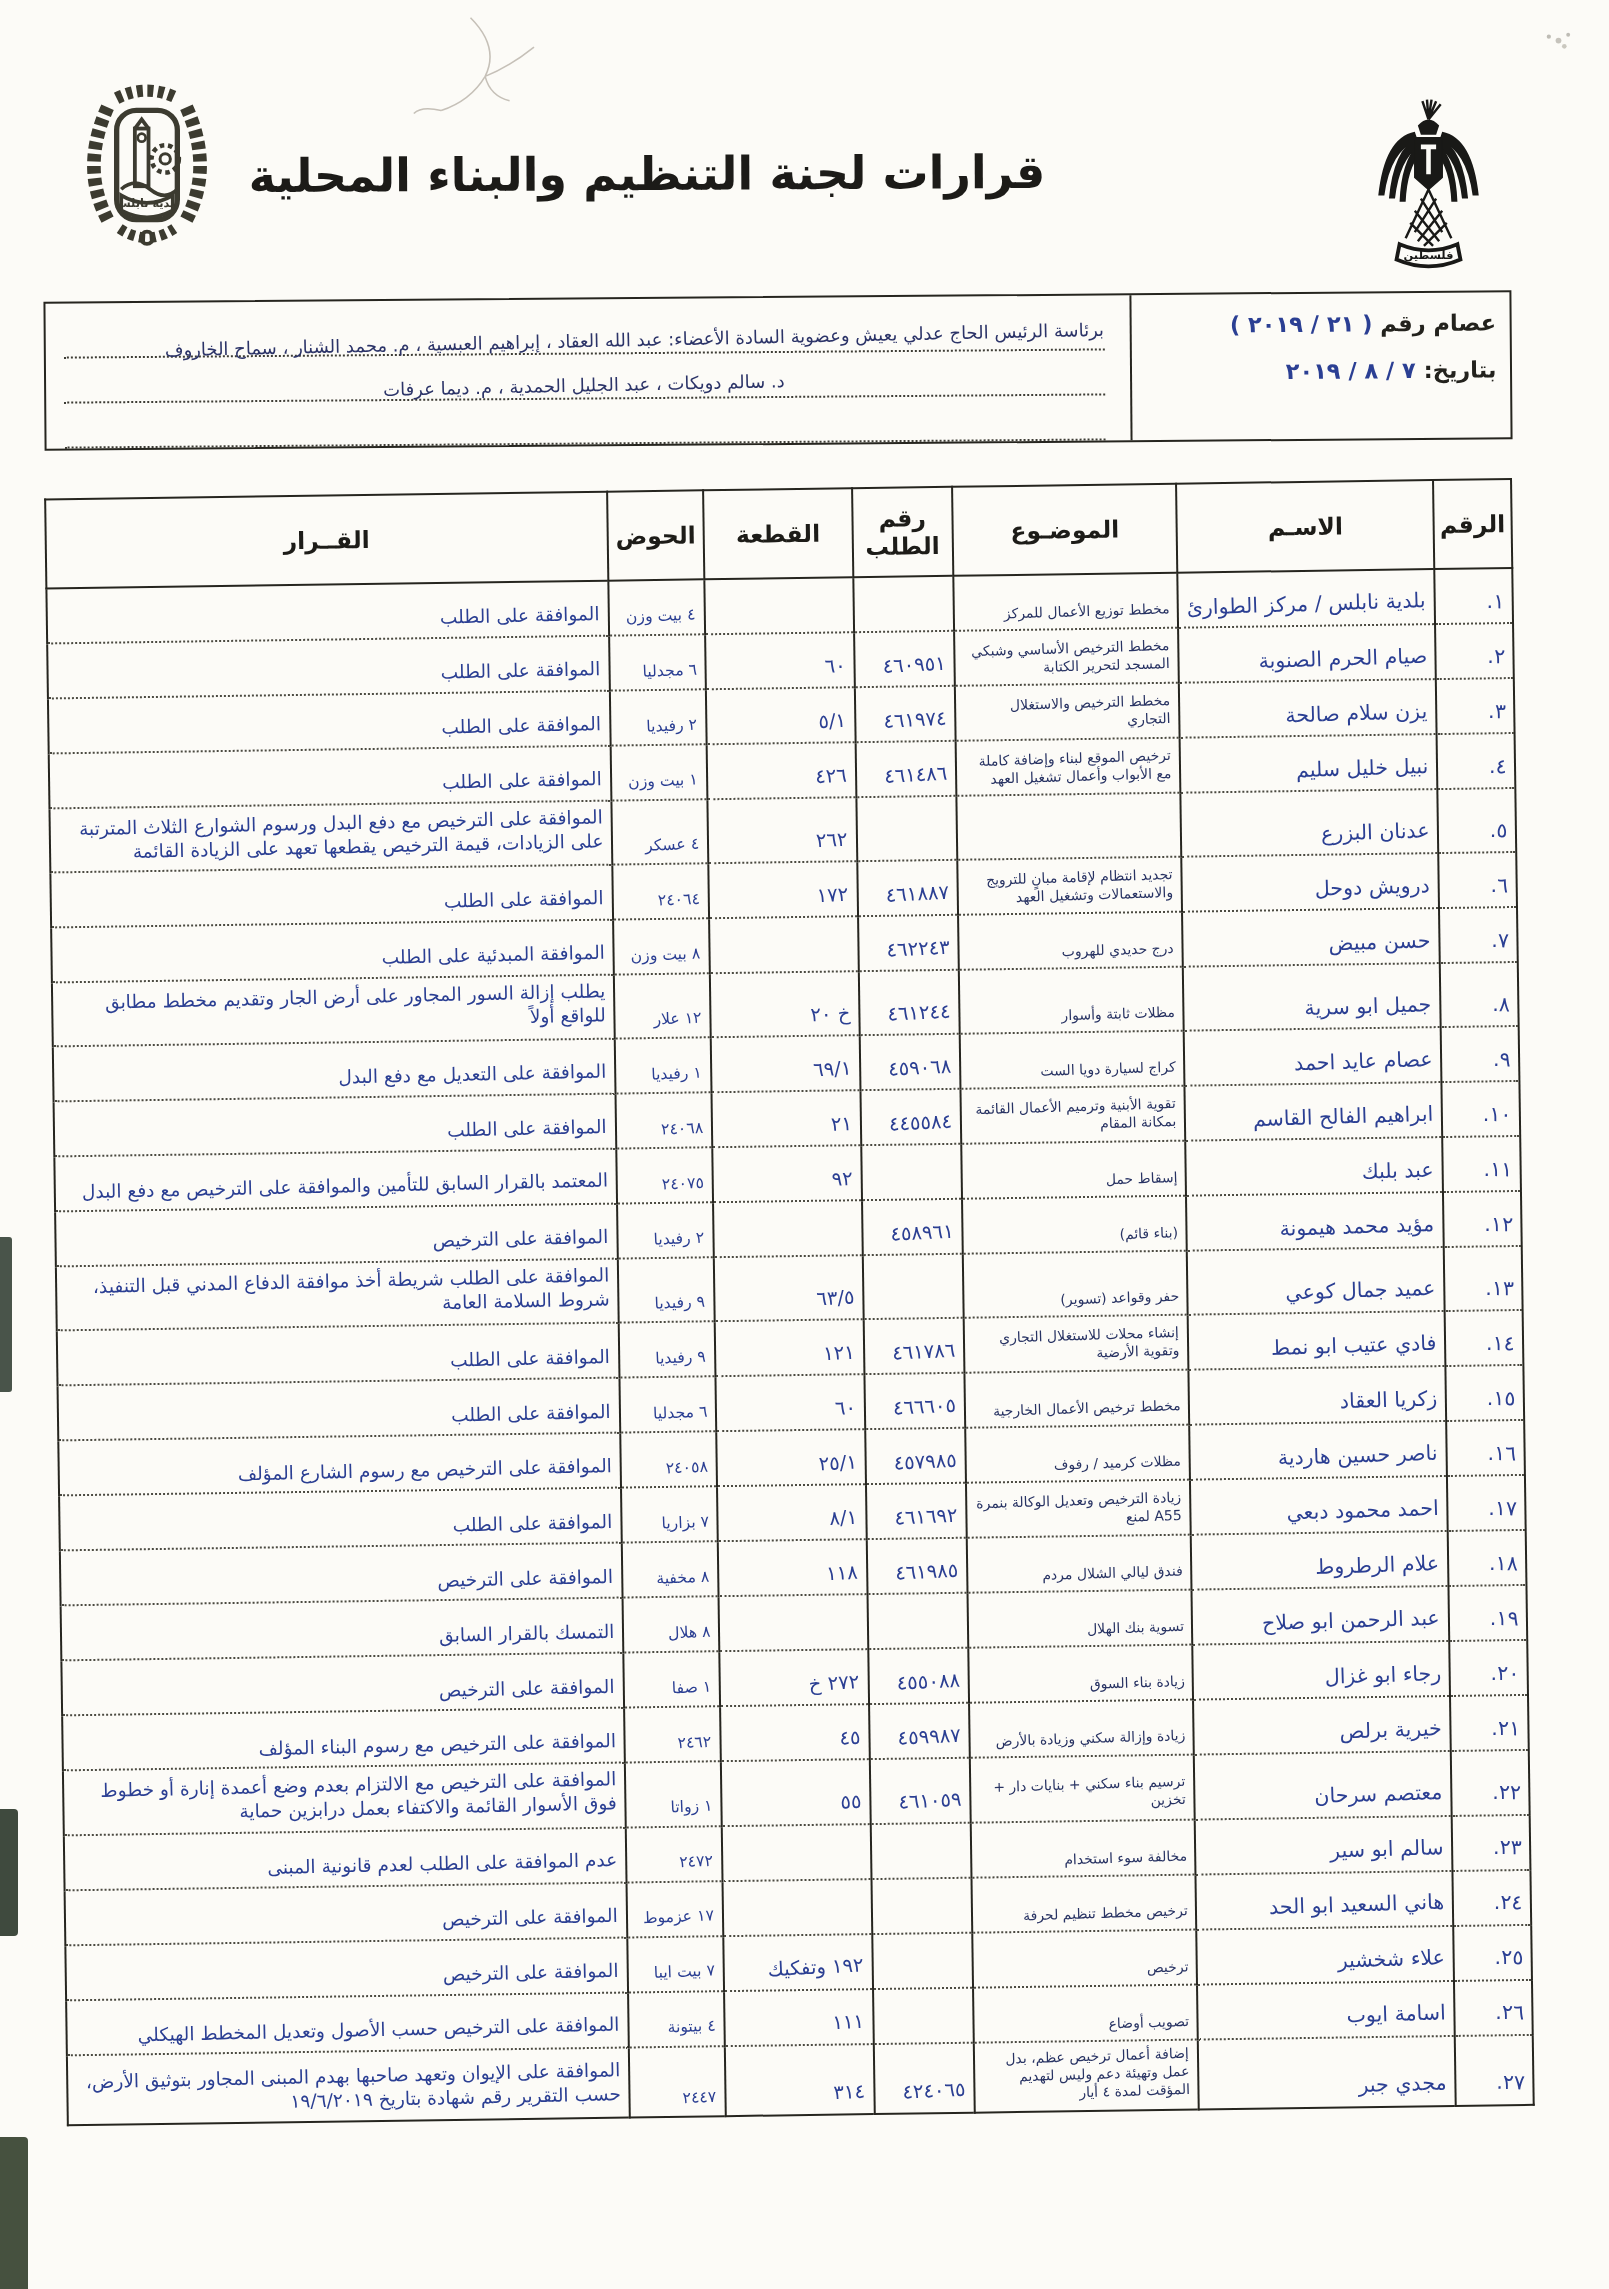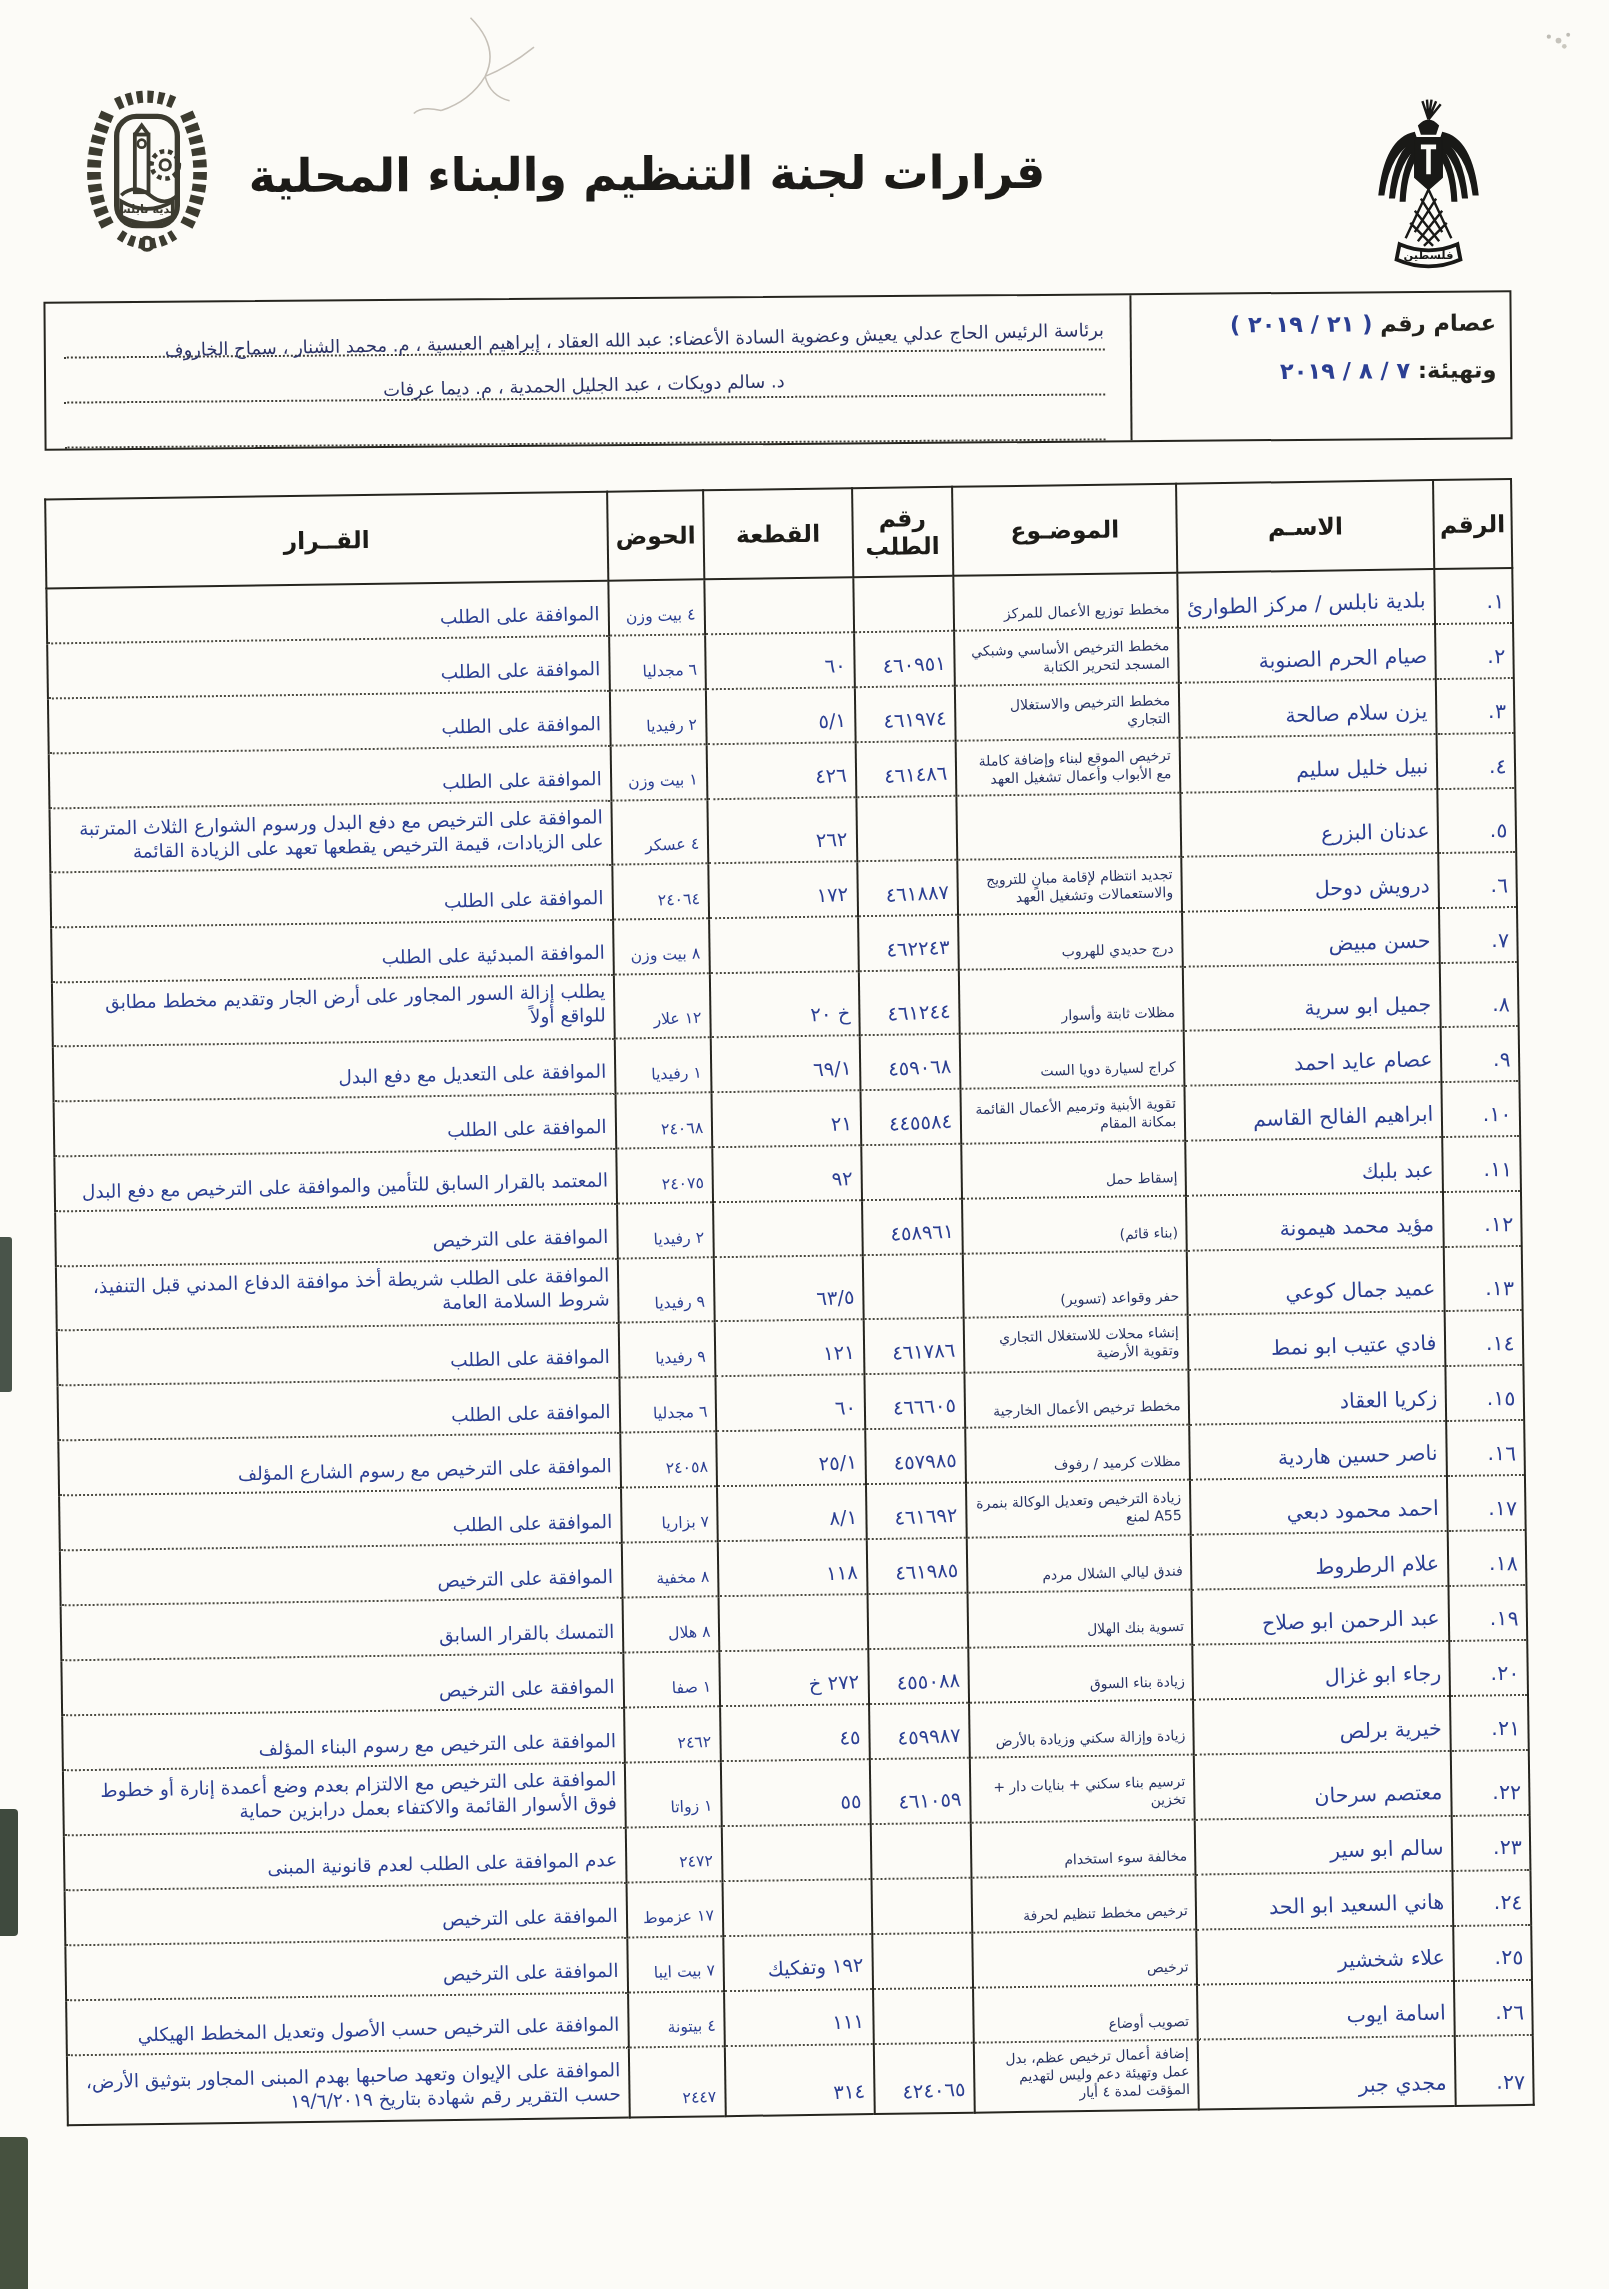--- a/index.html
+++ b/index.html
@@ -6,21 +6,21 @@
   body{
     width:1609px;height:2290px;
     background:#e9e7e2;
     font-family:"DejaVu Sans", sans-serif;
   }
   .sheet{
     position:relative;width:1609px;height:2290px;overflow:hidden;
     background:#fcfbf7;
   }
   
-  .emblem-left{position:absolute;left:71px;top:86px;width:152px;height:176px;}
+  .emblem-left{position:absolute;left:71px;top:80px;width:152px;height:176px;}
   .emblem-right{position:absolute;left:1360px;top:98px;width:137px;height:186px;}
   .doc-title{
     position:absolute;left:245px;top:147px;width:804px;
     text-align:center;font-size:46px;font-weight:bold;color:#1c1b18;
     letter-spacing:1px;transform:rotate(-0.3deg);
   }
   
   .session-box{
     position:absolute;left:44px;top:296px;width:1468px;height:149px;
     border:2.9px solid #26251f;background:#fcfbf7;
@@ -138,21 +138,21 @@
     </svg>
   </div>
 
   <div class="session-box">
     <div class="session-cell">
       <div class="session-line">
         <span>عصام رقم</span>
         <span class="hw">( ٢١ / ٢٠١٩ )</span>
       </div>
       <div class="session-line">
-        <span>وتهيئة:</span>
+        <span>بتاريخ:</span>
         <span class="hw">٧ / ٨ / ٢٠١٩</span>
       </div>
     </div>
     <div class="attendance-cell">
       <div class="att-line att-1">
         <span class="hw hw-dark">برئاسة الرئيس الحاج عدلي يعيش وعضوية السادة الأعضاء: عبد الله العقاد ، إبراهيم العبسية ، م. محمد الشنار ، سماح الخاروف</span>
       </div>
       <div class="att-line att-2">
         <span class="hw hw-dark">د. سالم دويكات ، عبد الجليل الحمدية ، م. ديما عرفات</span>
       </div>

